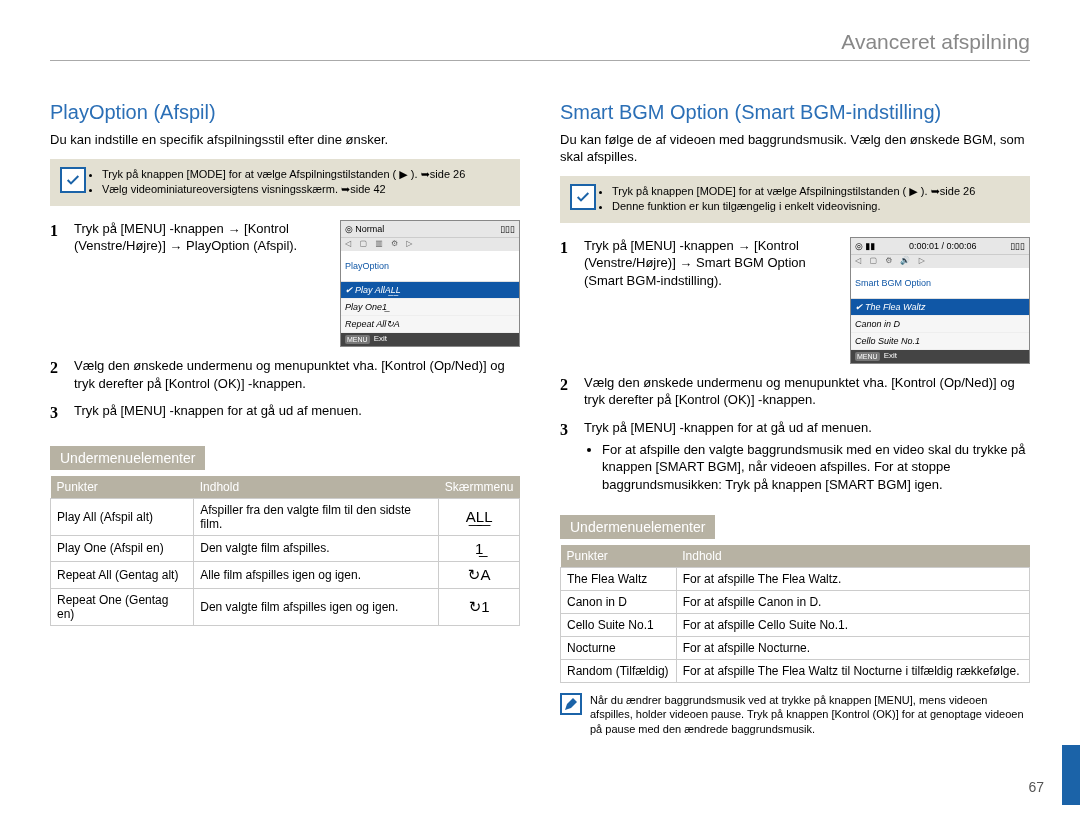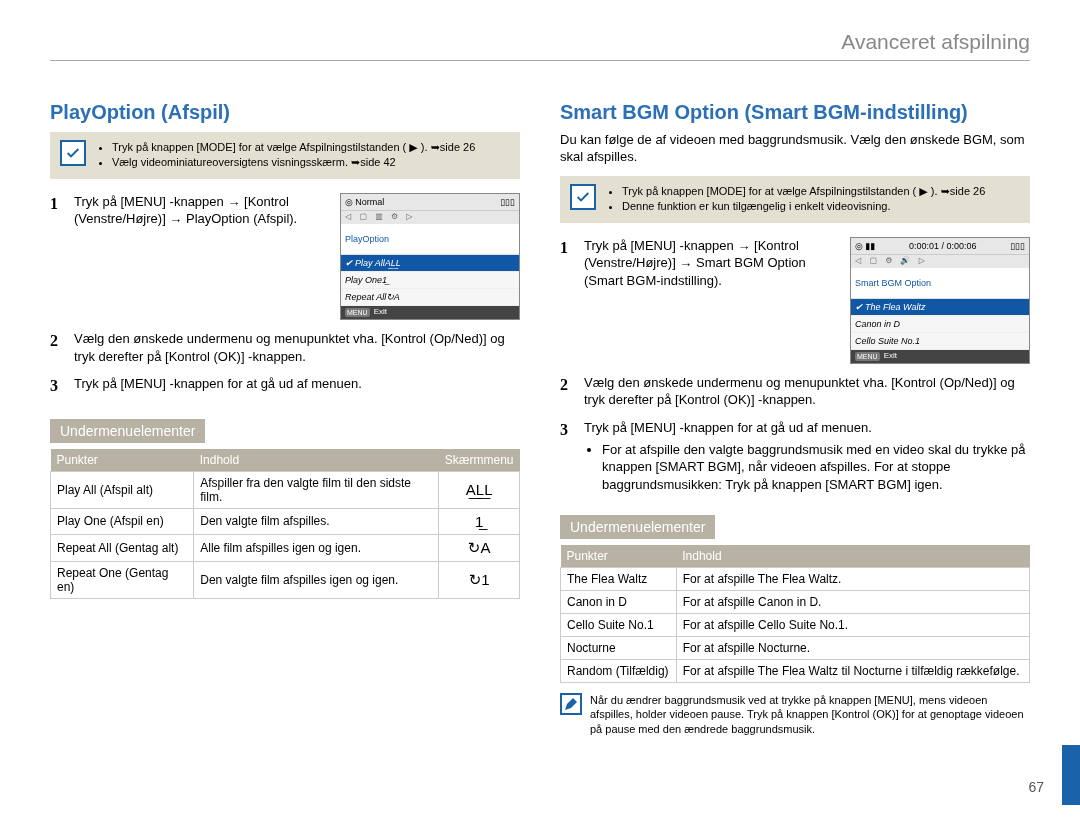--- a/index.html
+++ b/index.html
@@ -26,28 +26,28 @@
     font-size: 21px;
     font-weight: normal;
     color: #888;
     border-bottom: 1px solid #aaa;
     padding-bottom: 6px;
     margin: 30px 50px 0 50px;
   }
   .section-title {
     color: #2b6fb6;
     font-size: 20px;
-    font-weight: bold;
+    font-weight: normal;
     margin-bottom: 8px;
   }
   .intro { font-size: 13px; margin-bottom: 10px; line-height: 1.3; }
   .note-box {
     background: #e3e0d2;
     display: flex;
-    gap: 10px;
+    gap: 0;
     padding: 8px 10px;
     font-size: 11px;
     margin-bottom: 14px;
   }
   .note-icon {
     width: 26px; height: 26px;
     border: 2px solid #1b63a8;
     display: flex; align-items: center; justify-content: center;
     color: #1b63a8; font-weight: bold;
     background: #fff;
@@ -176,20 +176,21 @@
 </style>
 </head>
 <body>
 
 <div class="chapter-title">Avanceret afspilning</div>
 
 <div class="page">
 
   <div class="col">
     <h2 class="section-title">PlayOption (Afspil)</h2>
+    <p class="intro">Du kan indstille en specifik afspilningsstil efter dine ønsker.</p>
 
     <div class="note-box">
       <div class="note-icon">
         <svg viewBox="0 0 24 24">
             <path fill="none" stroke="#1b63a8" stroke-width="3" d="M4 12l5 5L20 6"></path>
           </svg>
       </div>
       <ul class="note-list">
         <li>Tryk på knappen [MODE] for at vælge Afspilningstilstanden ( ▶ ). ➥side 26</li>
         <li>Vælg videominiatureoversigtens visningsskærm. ➥side 42</li>

